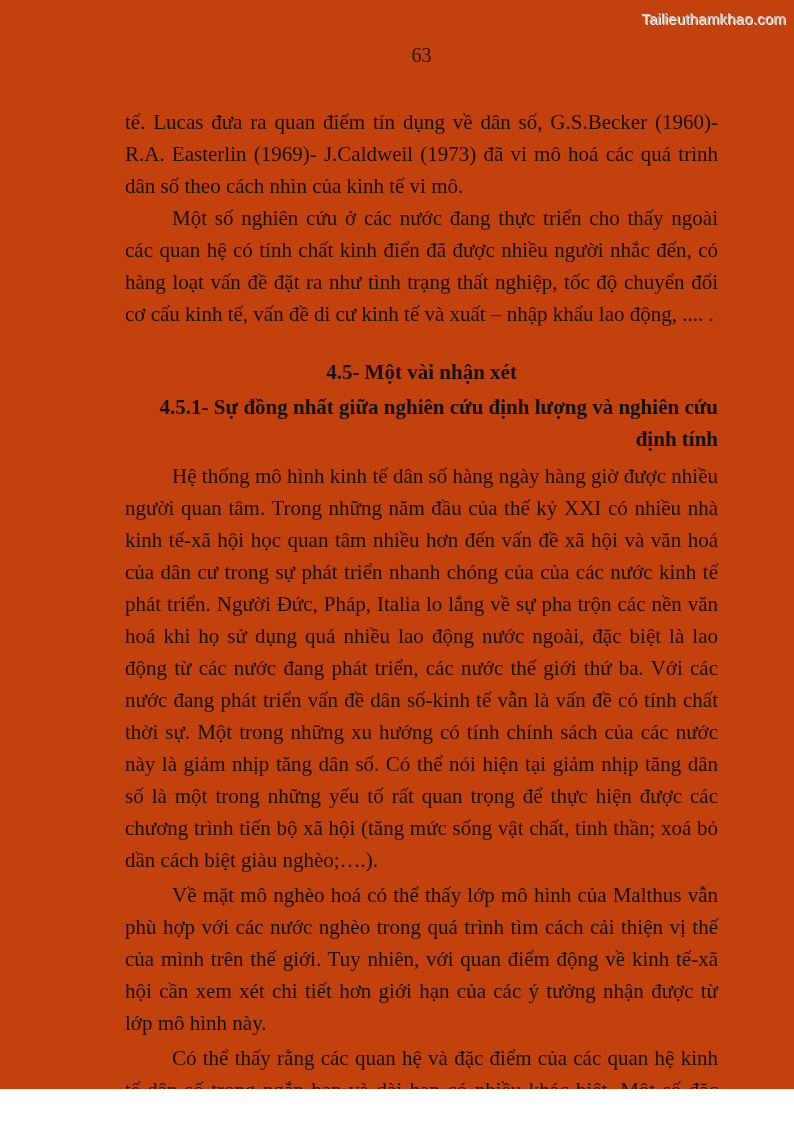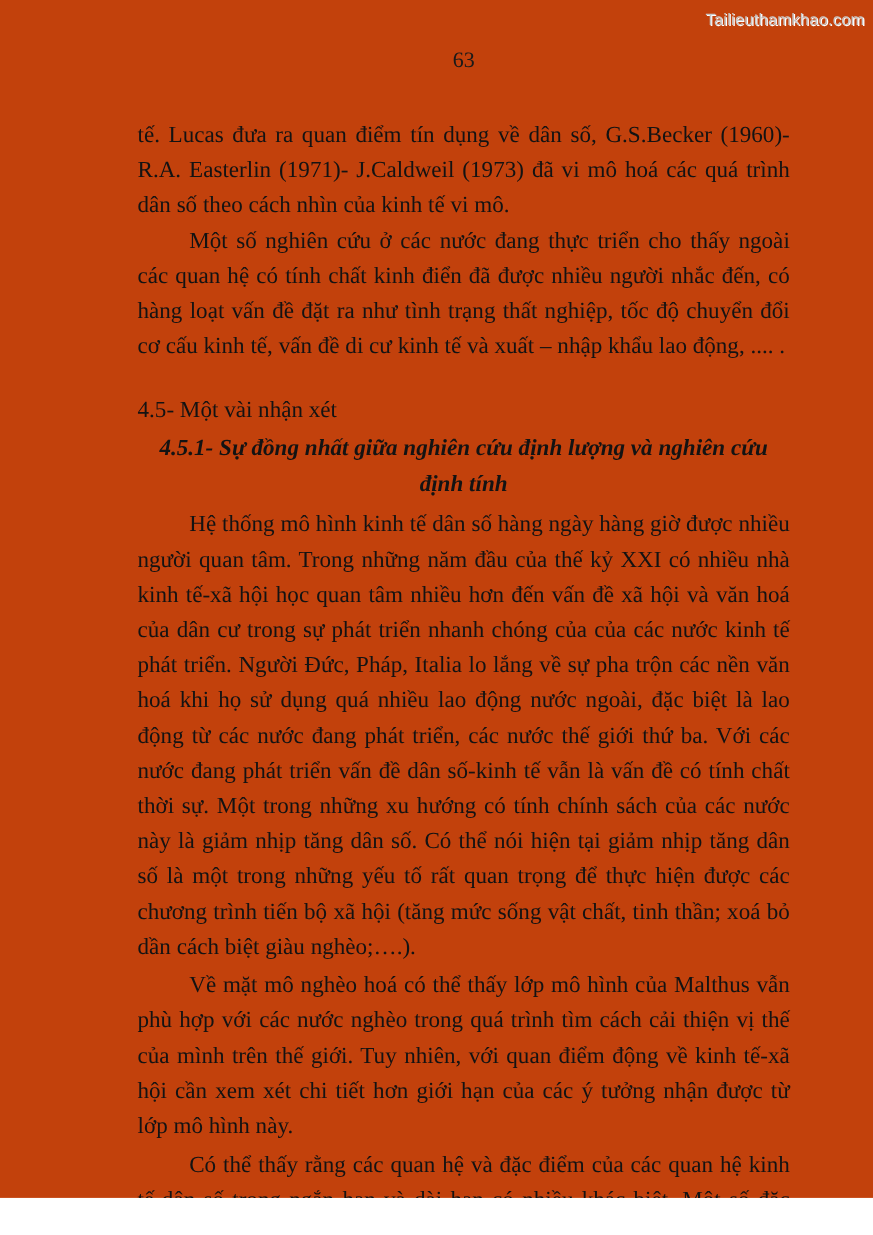--- a/index.html
+++ b/index.html
@@ -46,46 +46,45 @@
     color: #131313;
   }
   .content p {
     margin: 0;
     padding: 0;
   }
   .content p.indent {
     text-indent: 47px;
   }
   .heading {
-    font-weight: normal;
-    text-align: left;
+    font-weight: bold;
+    text-align: center;
     margin-top: 26px !important;
   }
   .subheading {
     font-weight: bold;
-    font-style: italic;
-    text-align: center;
+    text-align: right;
     margin-top: 3px !important;
     margin-bottom: 5px !important;
   }
   .gap-top {
     margin-top: 3px !important;
   }
 </style>
 </head>
 <body>
 
 <div class="page">
 
   <div class="watermark">Tailieuthamkhao.com</div>
 
   <div class="page-number">63</div>
 
   <div class="content">
-    <p>tế. Lucas đưa ra quan điểm tín dụng về dân số,  G.S.Becker (1960)- R.A. Easterlin (1971)- J.Caldweil (1973) đã vi mô hoá các quá trình dân số theo cách nhìn của kinh tế vi mô.</p>
+    <p>tế. Lucas đưa ra quan điểm tín dụng về dân số,  G.S.Becker (1960)- R.A. Easterlin (1969)- J.Caldweil (1973) đã vi mô hoá các quá trình dân số theo cách nhìn của kinh tế vi mô.</p>
 
     <p class="indent">Một số nghiên cứu ở các nước đang thực triển cho thấy ngoài các quan hệ có tính chất kinh điển đã được nhiều người nhắc đến, có hàng loạt vấn đề đặt ra như tình trạng thất nghiệp, tốc độ chuyển đổi cơ cấu kinh tế, vấn đề di cư kinh tế và xuất – nhập khẩu lao động, .... .</p>
 
     <p class="heading">4.5- Một vài nhận xét</p>
 
     <p class="subheading">4.5.1- Sự đồng nhất giữa nghiên cứu định lượng và nghiên cứu định tính</p>
 
     <p class="indent">Hệ thống mô hình kinh tế dân số hàng ngày hàng giờ được nhiều người quan tâm. Trong những năm đầu của thế kỷ XXI có nhiều nhà kinh tế-xã hội học quan tâm nhiều hơn đến vấn đề xã hội và văn hoá của dân cư trong sự phát triển nhanh chóng của của các nước kinh tế phát triển. Người Đức, Pháp, Italia lo lắng về sự pha trộn các nền văn hoá khi họ sử dụng quá nhiều lao động nước ngoài, đặc biệt là lao động từ các nước đang phát triển, các nước thế giới thứ ba. Với các nước đang phát triển vấn đề dân số-kinh tế vẫn là vấn đề có tính chất thời sự. Một trong những xu hướng có tính chính sách của các nước này là giảm nhịp tăng dân số. Có thể nói hiện tại giảm nhịp tăng dân số là một trong những yếu tố rất quan trọng để thực hiện được các chương trình tiến bộ xã hội (tăng mức sống vật chất, tinh thần; xoá bỏ dần cách biệt giàu nghèo;….).</p>
 
     <p class="indent gap-top">Về mặt mô nghèo hoá có thể thấy lớp mô hình của Malthus vẫn phù hợp với các nước nghèo trong quá trình tìm cách cải thiện vị thế của mình trên thế giới. Tuy nhiên, với quan điểm động về kinh tế-xã hội cần xem xét chi tiết hơn giới hạn của các ý tưởng nhận được từ lớp mô hình này.</p>

